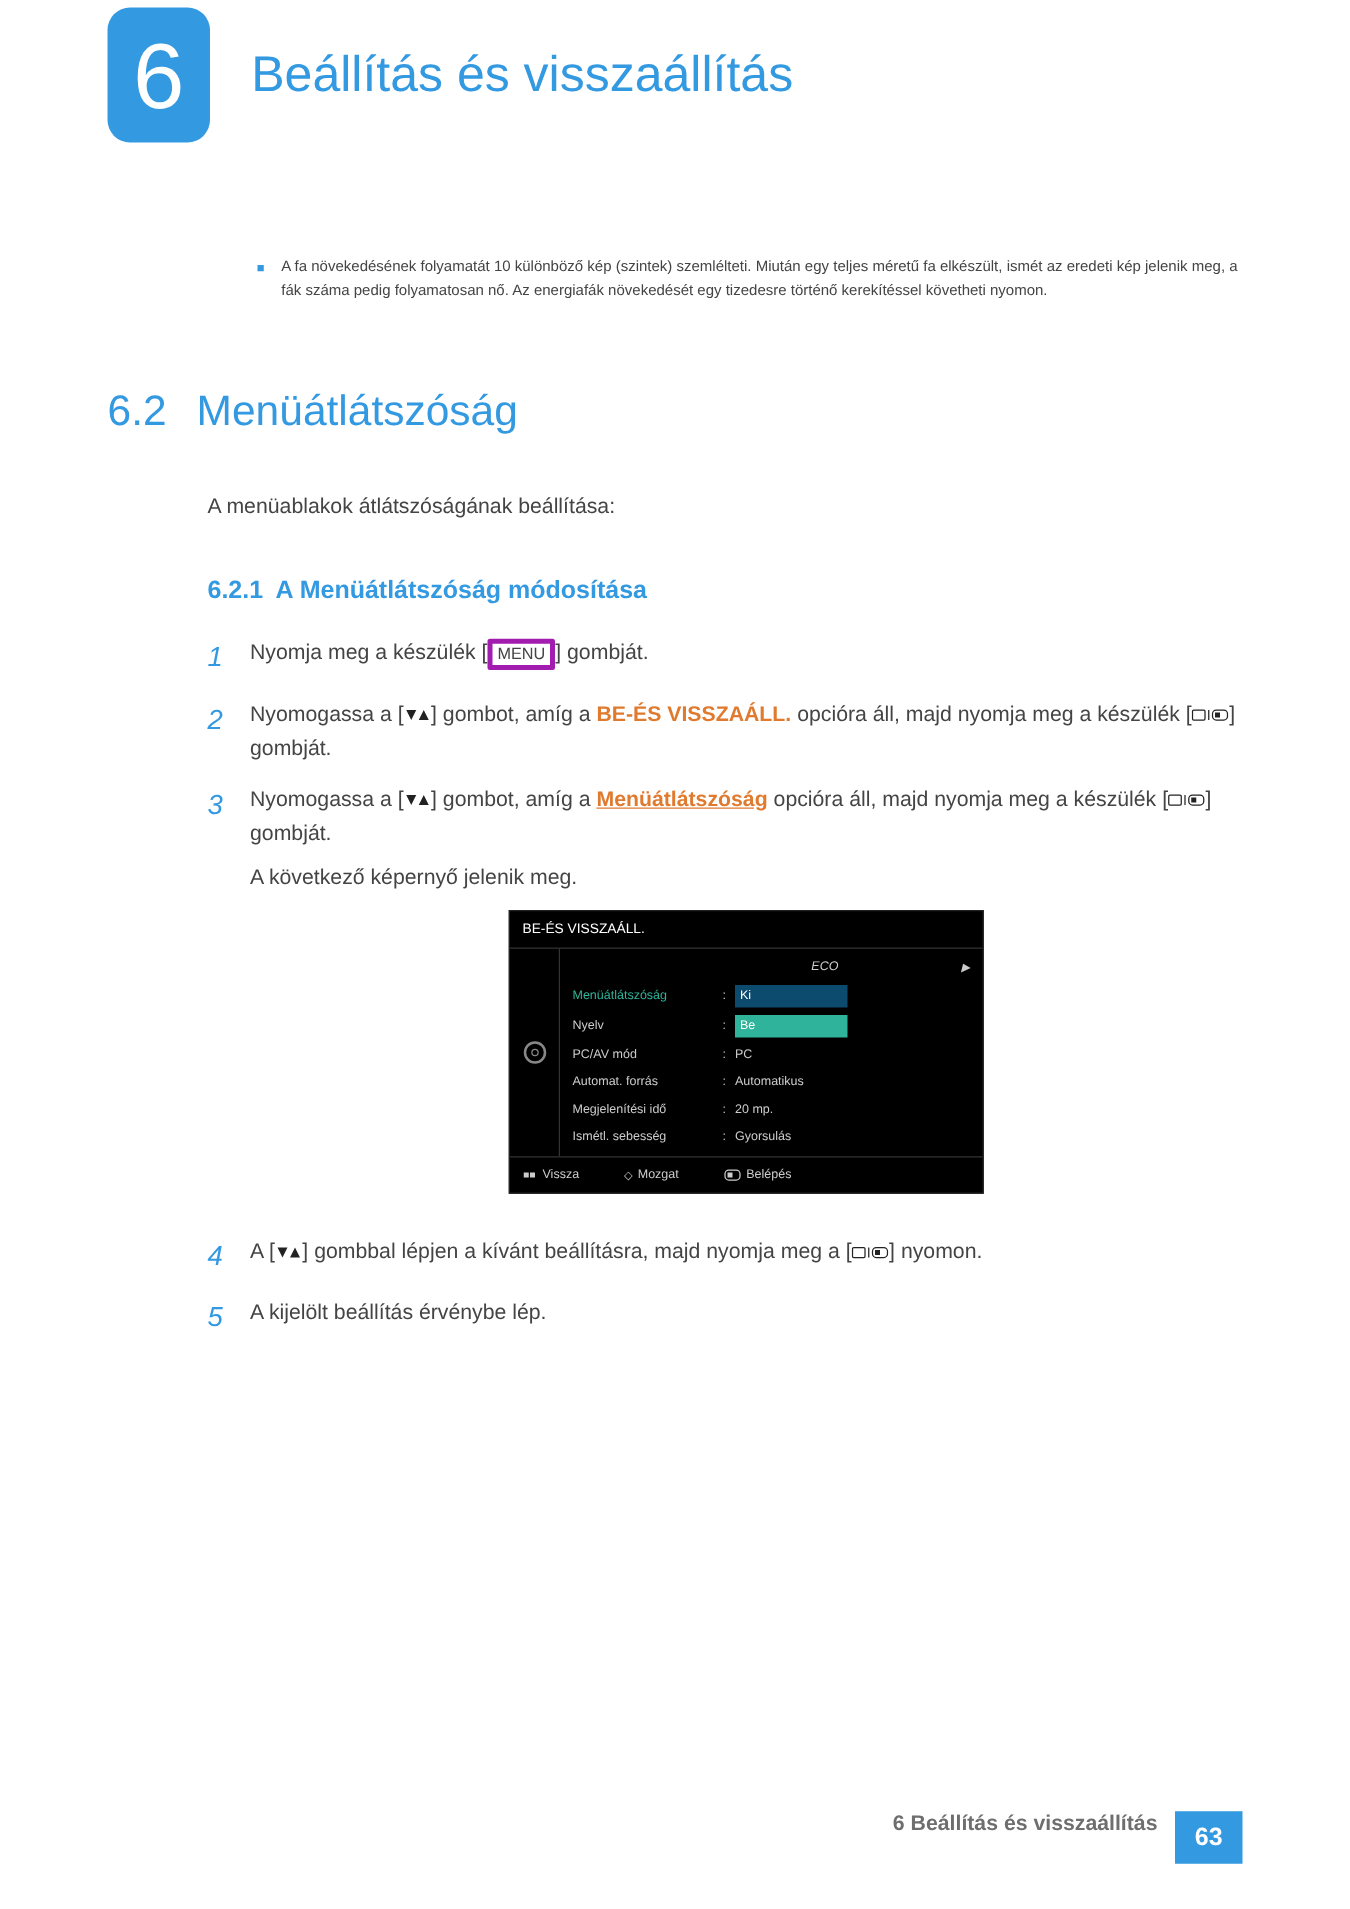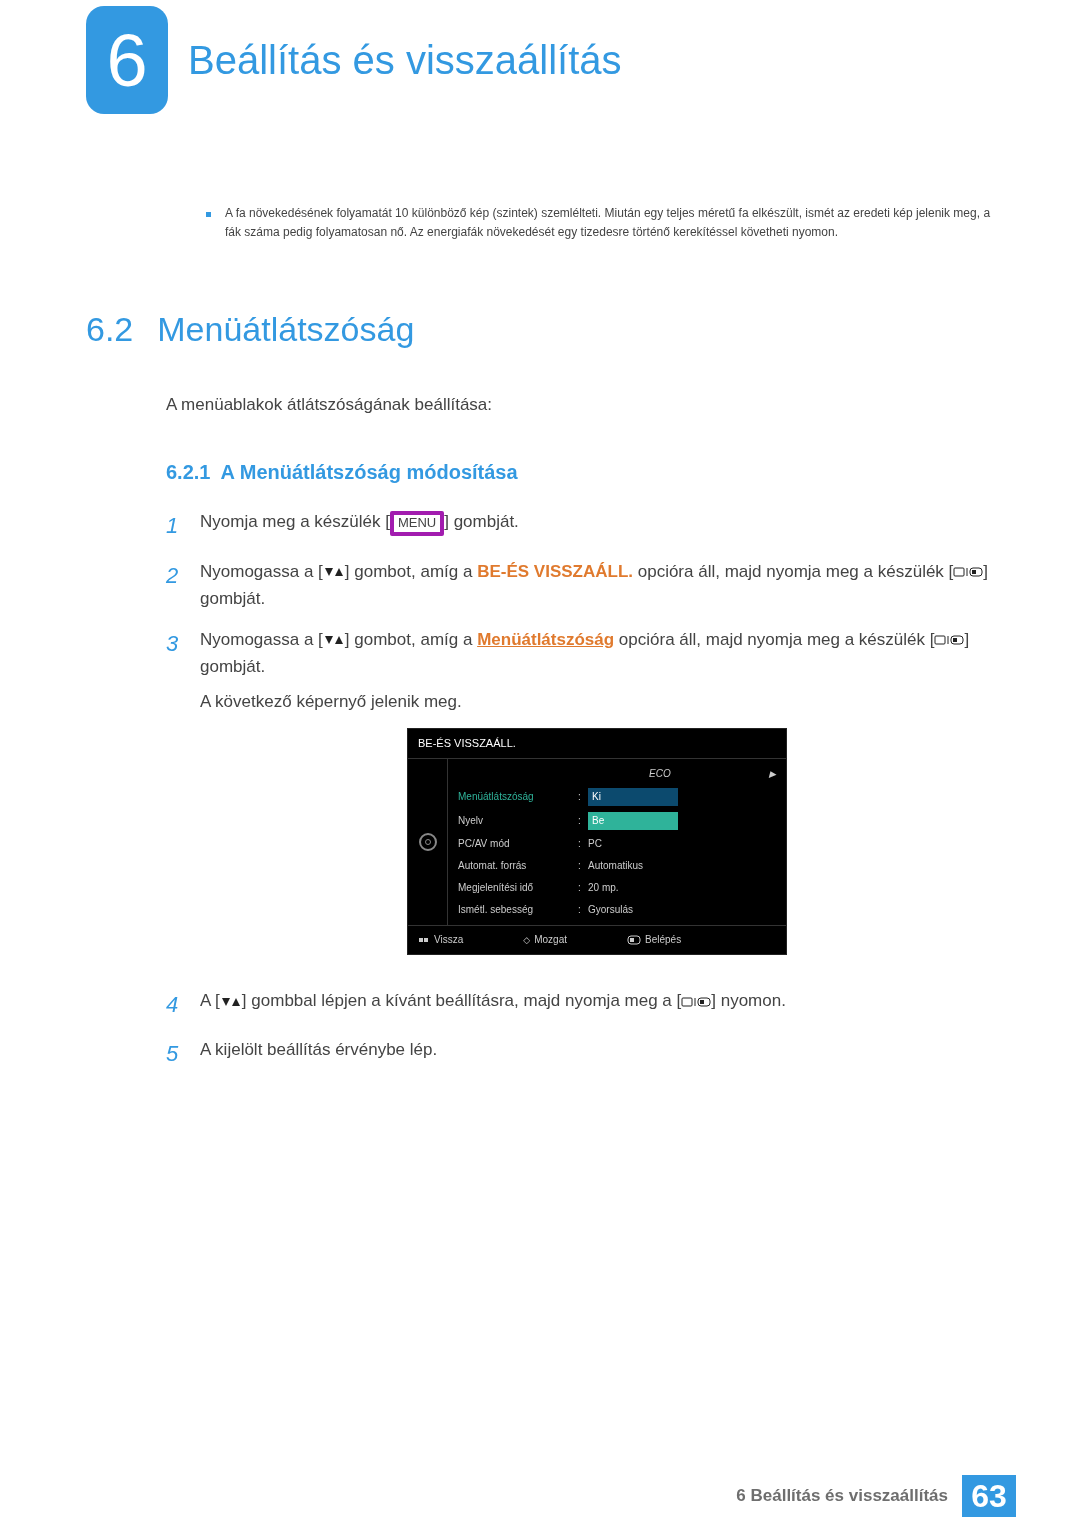--- a/index.html
+++ b/index.html
@@ -1,20 +1,20 @@
 <!DOCTYPE html>
 <html><head>
 <meta charset="utf-8">
 <style>
   * { margin:0; padding:0; box-sizing:border-box; }
   body { font-family: Arial, Helvetica, sans-serif; background:#fff; color:#444; width:1080px; margin:0 auto; position:relative; min-height:1527px; }
   .page { padding:0 86px 120px 86px; }
   .chapter-head { display:flex; align-items:center; gap:20px; margin-top:6px; }
   .chapter-badge { width:82px; height:108px; background:#3399e1; border-radius:18px; color:#fff; display:flex; align-items:center; justify-content:center; font-size:74px; font-weight:400; }
-  .chapter-title { color:#3399e1; font-size:40px; font-weight:400; }
+  .chapter-title { color:#3399e1; font-size:40px; font-weight:400;margin-left:13px; }
   .bullet-block { margin:90px 0 0 120px; display:flex; gap:14px; color:#444; font-size:12px; line-height:1.6; }
   .bullet-dot { width:5px; height:5px; background:#3399e1; margin-top:8px; flex:0 0 auto; }
   .section { margin-top:68px; }
   .section-num { color:#3399e1; font-size:34px; display:inline-block; margin-right:24px; }
   .section-title { color:#3399e1; font-size:34px; }
   .section-intro { margin:46px 0 0 80px; font-size:17px; color:#444; }
   .subsection { margin:46px 0 0 80px; }
   .subsection-title { color:#3399e1; font-size:20px; font-weight:bold; }
   .subsection-num { margin-right:10px; }
   .steps { margin:24px 0 0 80px; }
@@ -32,26 +32,26 @@
   .osd-gear { width:18px; height:18px; border:2px solid #888; border-radius:50%; position:relative; }
   .osd-gear::before { content:""; position:absolute; inset:4px; border:1px solid #888; border-radius:50%; }
   .osd-rows { flex:1; padding:4px 0; }
   .osd-row { display:flex; align-items:center; padding:3px 10px; font-size:10px; color:#ccc; }
   .osd-row .label { flex:0 0 120px; }
   .osd-row .colon { flex:0 0 10px; }
   .osd-row .val { flex:1; }
   .osd-row.hl .label { color:#2fb39a; }
   .osd-row.eco { justify-content:flex-end;font-style:italic; }
   .osd-dropdown { background:#0c4a6e; color:#fff; padding:1px 4px; display:inline-block; min-width:90px; }
-  .osd-footer { display:flex; gap:60px; padding:6px 10px; border-top:1px solid #333; font-size:10px; color:#ccc; }
+  .osd-footer { display:flex; gap:36px; padding:6px 10px; border-top:1px solid #333; font-size:10px; color:#ccc; }
   .osd-footer span { display:flex; align-items:center; gap:4px; }
   .tri { font-size:9px; }
-  .footer { position:absolute; bottom:10px; left:0; right:0; padding:0 64px; display:flex; justify-content:flex-end; align-items:center; gap:14px; }
+  .footer { position:absolute; bottom:36px; left:0; right:0; padding:0 86px; display:flex; justify-content:flex-end; gap:14px; }
   .footer-text { color:#6e6e6e; font-size:17px; font-weight:bold; }
-  .footer-page { background:#3399e1; color:#fff; font-size:32px; font-weight:bold; width:54px; height:42px; display:flex; align-items:center; justify-content:center; }
+  .footer-page { background:#3399e1; color:#fff; font-size:20px; font-weight:bold; width:54px; height:42px; display:flex; align-items:center; justify-content:center; }
   svg { vertical-align:middle; }
 </style>
 </head>
 <body>
 
 <div class="page">
   <div class="chapter-head">
     <div class="chapter-badge">6</div>
     <div class="chapter-title">Beállítás és visszaállítás</div>
   </div>

